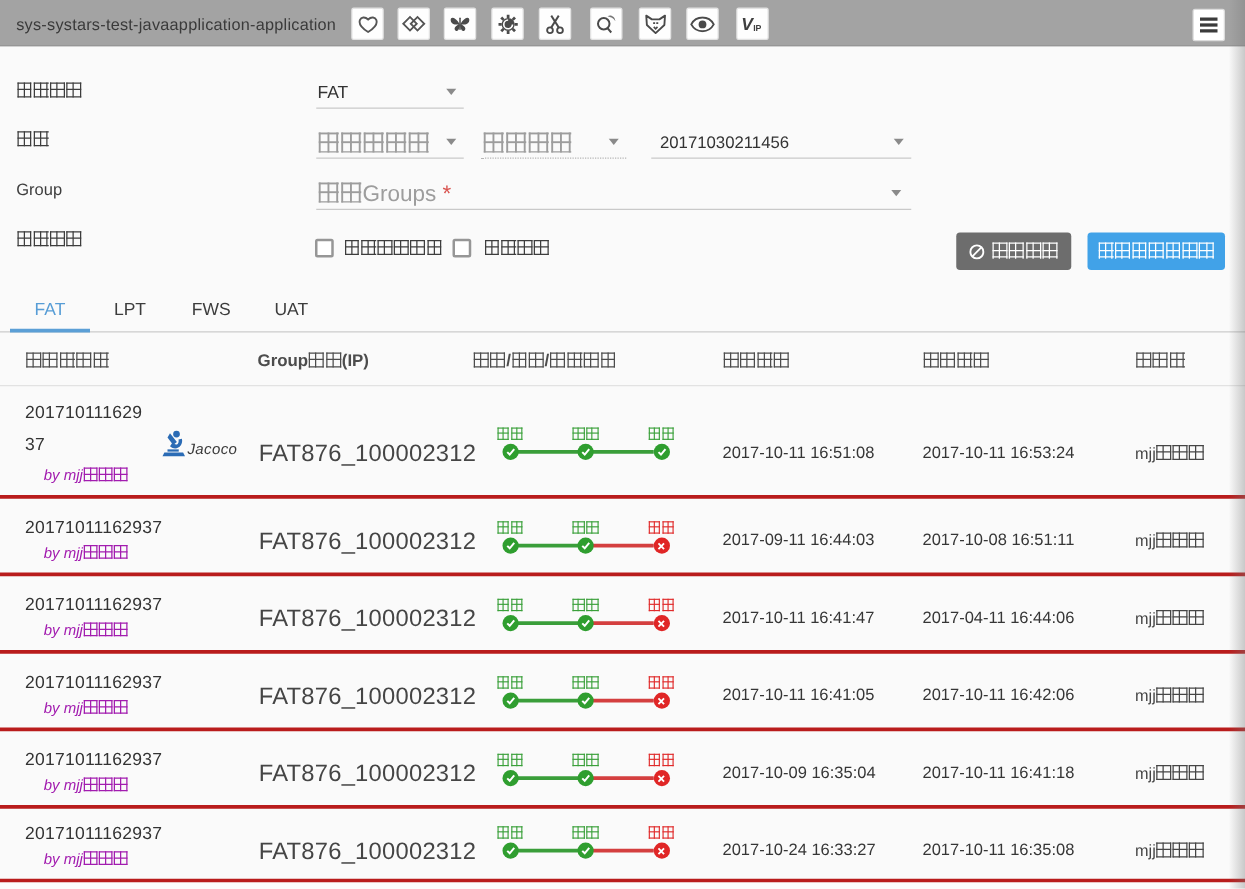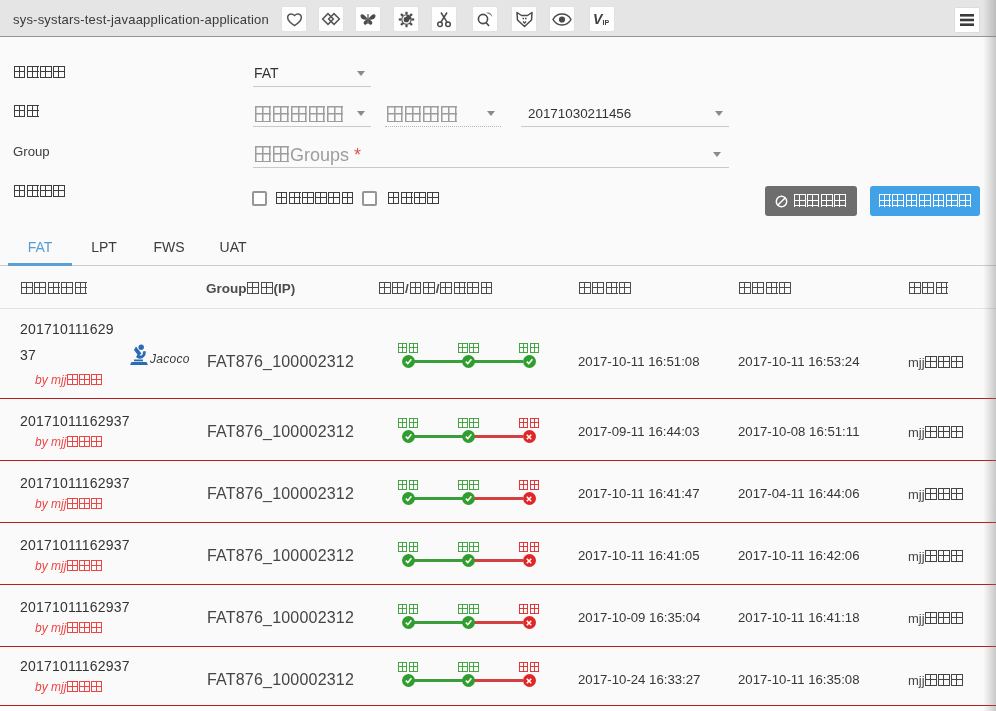--- a/index.html
+++ b/index.html
@@ -2,21 +2,21 @@
 <html><head><meta charset="utf-8"><style>
 *{margin:0;padding:0;box-sizing:border-box}
 html,body{width:996px;height:711px;overflow:hidden;background:#fff;font-family:"Liberation Sans",sans-serif;position:relative}
 
 .g{display:inline-block;width:.88em;height:.9em;margin:0 .06em;vertical-align:-.08em;background-repeat:no-repeat;background-image:
 linear-gradient(currentColor,currentColor),linear-gradient(currentColor,currentColor),linear-gradient(currentColor,currentColor),
 linear-gradient(currentColor,currentColor),linear-gradient(currentColor,currentColor),linear-gradient(currentColor,currentColor);
 background-position:left top,left 47%,left bottom,left top,47% top,right top;
 background-size:100% .085em,100% .085em,100% .085em,.085em 100%,.085em 100%,.085em 100%}
 
-#topbar{position:absolute;left:0;top:0;width:996px;height:37px;background:#e5e5e5;border-bottom:1px solid #969696}
+#topbar{position:absolute;left:0;top:0;width:996px;height:37px;background:#a3a3a3;border-bottom:1px solid #969696}
 #title{position:absolute;left:13px;top:12px;font-size:13px;color:#3a3a3a;letter-spacing:.2px}
 .ibtn{position:absolute;top:6px;width:26px;height:26px;border:1px solid #e2e2e2;border-radius:2px;background:#fefefe;display:flex;align-items:center;justify-content:center;color:#4a4a4a}
 #menu{position:absolute;top:7px;left:954px;width:26px;height:26px;border:1px solid #dcdcdc;border-radius:2px;background:#fff;display:flex;align-items:center;justify-content:center}
 
 #redge{position:absolute;right:0;top:0;width:13px;height:711px;background:linear-gradient(to right,rgba(120,120,120,0),rgba(120,120,120,.38));z-index:50}
 #bedge{position:absolute;left:0;top:706px;width:996px;height:5px;background:#fcfcfc;z-index:40}
 
 .flabel{position:absolute;left:13px;font-size:13.2px;color:#3d3d3d}
 .sel{position:absolute;border-bottom:1px solid #c9c9c9;font-size:14px;color:#333}
 .sel .tx{position:absolute;left:1px;top:3px;white-space:nowrap}
@@ -25,24 +25,24 @@
 .cb{position:absolute;width:15px;height:15px;border:2px solid #969696;border-radius:2px;background:#fff}
 .cblab{position:absolute;font-size:13.2px;color:#3d3d3d}
 .btn{position:absolute;top:186px;height:30px;border-radius:3px;color:#fff;font-size:13.5px;display:flex;align-items:center;justify-content:center}
 
 #tabs{position:absolute;left:0;top:230px;width:996px;height:36px;border-bottom:1px solid #ccc}
 .tab{position:absolute;top:0;height:36px;width:64px;text-align:center;font-size:14px;color:#3c3c3c;line-height:34px}
 #tabact{color:#579dd6;border-bottom:3px solid #5b9fd6}
 
 #thead{position:absolute;left:0;top:266px;width:996px;height:43px;border-bottom:1px solid #e2e2e2}
 .th{position:absolute;top:15px;font-size:13.5px;font-weight:bold;color:#4c4c4c;white-space:nowrap}
-.row{position:absolute;left:0;width:996px;border-bottom:1px solid #b91c1c}
+.row{position:absolute;left:0;width:996px;border-bottom:3px solid #b91c1c}
 .ver{position:absolute;left:20px;font-size:14px;color:#333;letter-spacing:.2px}
-.byl{position:absolute;left:35px;font-size:12px;font-style:italic;color:#ef4444}
-.grp{position:absolute;left:207px;font-size:16px;color:#454545;letter-spacing:.2px}
+.byl{position:absolute;left:35px;font-size:12px;font-style:italic;color:#a21caf}
+.grp{position:absolute;left:207px;font-size:19px;color:#454545;letter-spacing:.2px}
 .tm1{position:absolute;left:578px;font-size:13.2px;color:#363636}
 .tm2{position:absolute;left:738px;font-size:13.2px;color:#363636}
 .who{position:absolute;left:908px;font-size:13px;color:#454545}
 
 .st{position:absolute;left:395px;width:147px;height:34px}
 .stlab{position:absolute;top:0;width:28px;text-align:center;font-size:11px;font-weight:bold;color:#3aa03a}
 .stlab.red{color:#e02b2b}
 .ln{position:absolute;top:18px;height:3px;width:55px;background:#3a9e3a}
 .ln.red{background:#d43f3f}
 .cir{position:absolute;top:13px;width:13px;height:13px;border-radius:50%;background:#2f9e2f;display:flex;align-items:center;justify-content:center}

